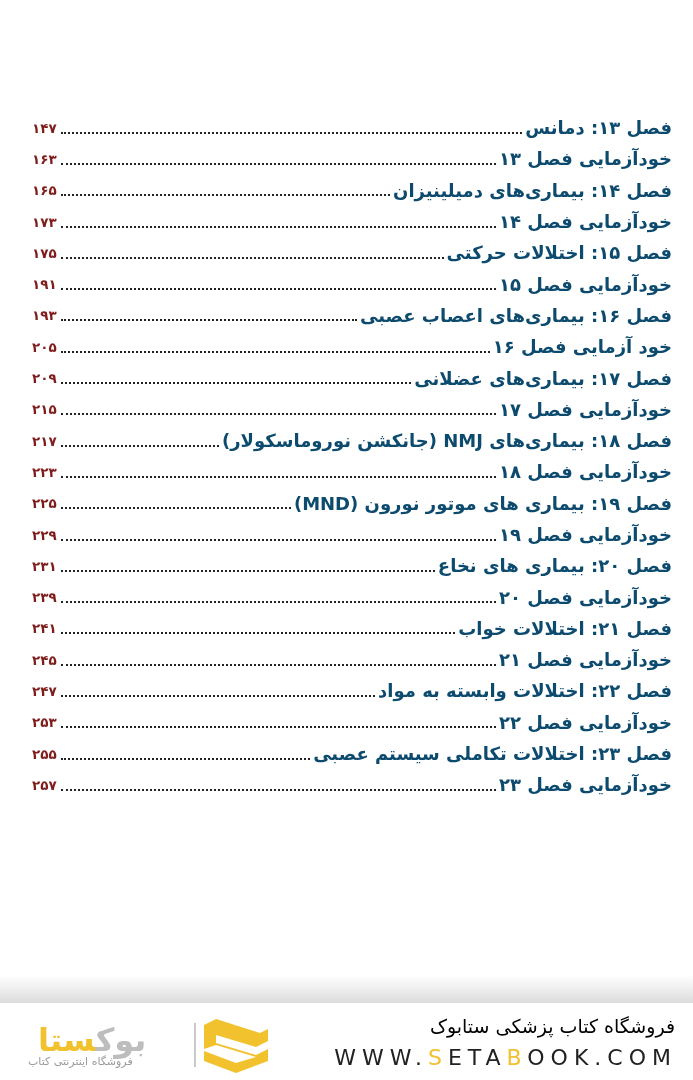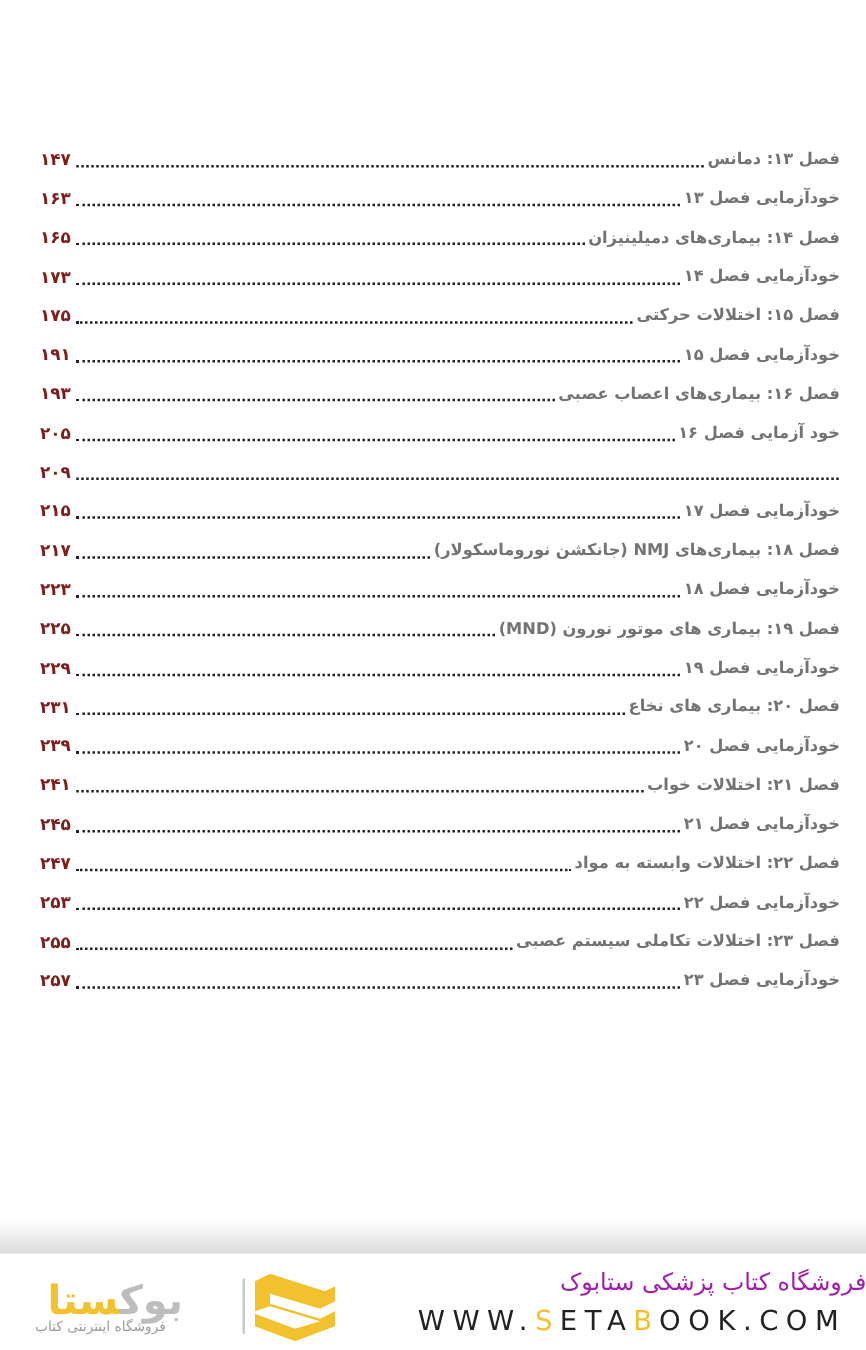--- a/index.html
+++ b/index.html
@@ -17,36 +17,36 @@
       background: linear-gradient(to bottom, rgba(255,255,255,0) 0%, #ececec 55%, #dcdcdc 100%);
     }
     .toc {
       position: absolute; left: 32px; top: 112px; width: 640px;
     }
     .toc-row {
       height: 31.3px; display: flex; flex-direction: row-reverse; align-items: center;
       direction: ltr;
     }
     .toc-title {
-      direction: rtl; white-space: nowrap; font-weight: bold; font-size: 13px;
-      color: #737373; padding-left: 2px;
+      direction: rtl; white-space: nowrap; font-weight: bold; font-size: 18px;
+      color: #0c4a6e; padding-left: 2px;
     }
     .toc-leader {
       flex: 1; height: 0; border-bottom: 2px dotted #222; margin: 0 1px; position: relative; top: 5px;
     }
     .toc-page {
       font-weight: bold; font-size: 13.5px; color: #7f1d1d; min-width: 28px; text-align: left;
       direction: rtl; unicode-bidi: plaintext;
     }
     .footer {
       position: absolute; left: 0; top: 1003px; width: 693px; height: 77px; background: #fff;
     }
     .footer-store-name {
-      position: absolute; right: 0; top: 12px; direction: rtl;
-      font-size: 19px; color: #a21caf; font-family: "DejaVu Sans", sans-serif;
+      position: absolute; right: 18px; top: 12px; direction: rtl;
+      font-size: 19px; color: #000000; font-family: "DejaVu Sans", sans-serif;
     }
     .footer-url {
       position: absolute; right: 16px; top: 42px; font-size: 22px; letter-spacing: 6px;
       color: #222; font-family: "DejaVu Sans", sans-serif;
     }
     .footer-url .accent { color: #f2c12e; }
     .logo {
       position: absolute; left: 28px; top: 14px; width: 250px; height: 56px;
     }
     .logo-text {
@@ -101,20 +101,21 @@
         <span class="toc-title">فصل ۱۶: بیماری‌های اعصاب عصبی</span>
         <span class="toc-leader"></span>
         <span class="toc-page">۱۹۳</span>
       </div>
       <div class="toc-row">
         <span class="toc-title">خود آزمایی فصل ۱۶</span>
         <span class="toc-leader"></span>
         <span class="toc-page">۲۰۵</span>
       </div>
       <div class="toc-row">
+        <span class="toc-title">فصل ۱۷: بیماری‌های عضلانی</span>
         <span class="toc-leader"></span>
         <span class="toc-page">۲۰۹</span>
       </div>
       <div class="toc-row">
         <span class="toc-title">خودآزمایی فصل ۱۷</span>
         <span class="toc-leader"></span>
         <span class="toc-page">۲۱۵</span>
       </div>
       <div class="toc-row">
         <span class="toc-title">فصل ۱۸: بیماری‌های NMJ (جانکشن نوروماسکولار)</span>

